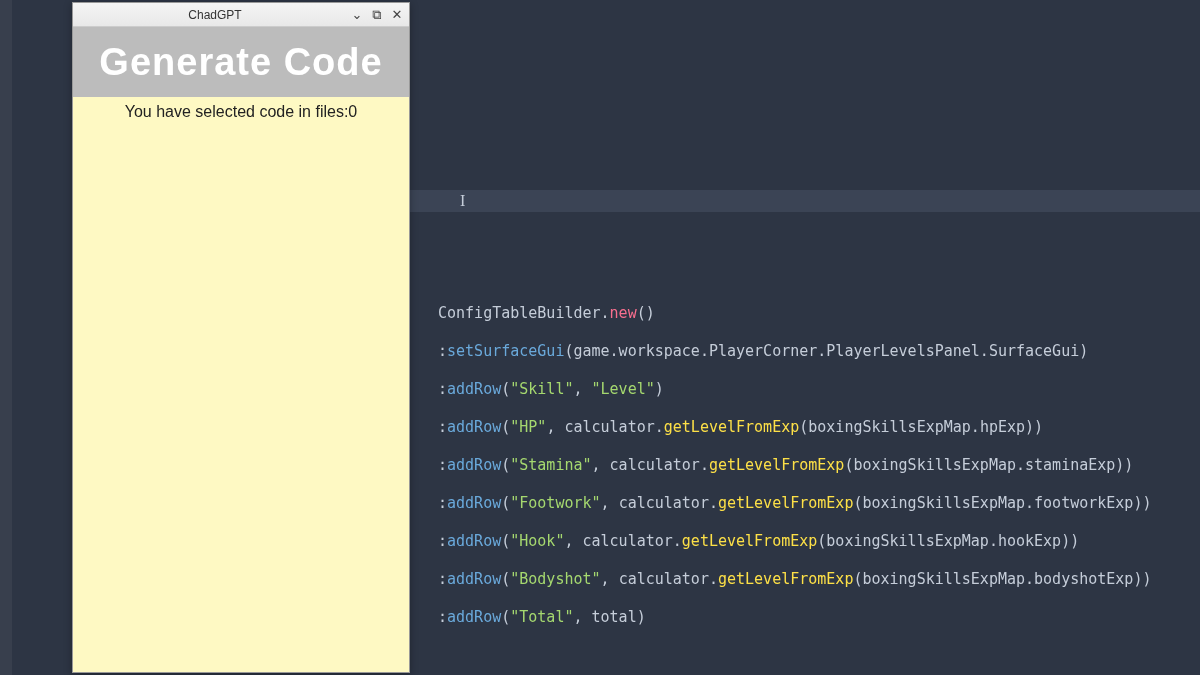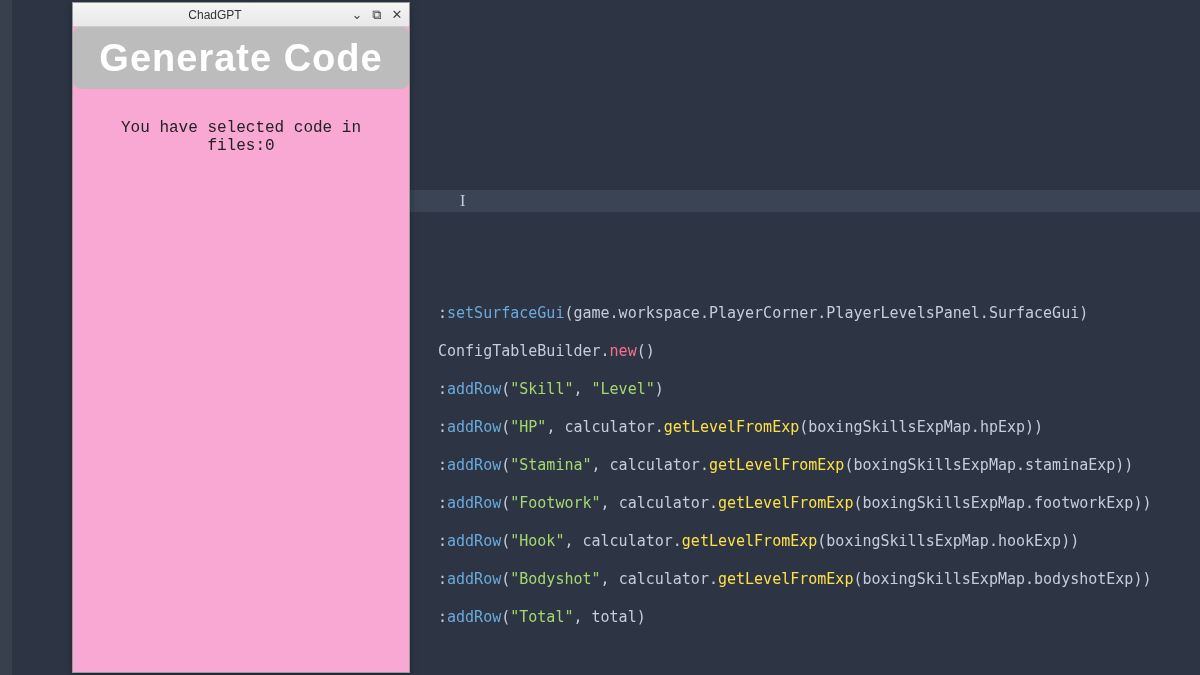--- a/index.html
+++ b/index.html
@@ -79,21 +79,21 @@
       z-index: 2;
       font-family: serif;
     }
     
     .plugin-window {
       position: absolute;
       top: 2px;
       left: 72px;
       width: 338px;
       height: 671px;
-      background: #f9a8d4;
+      background: #fef9c3;
       border: 1px solid #999;
       box-shadow: 0 2px 8px rgba(0,0,0,0.3);
     }
     .titlebar {
       height: 24px;
       background: linear-gradient(to bottom, #f5f5f5, #e8e8e8);
       border-bottom: 1px solid #ccc;
       display: flex;
       align-items: center;
       padding: 0 6px;
@@ -113,59 +113,57 @@
       width: 12px;
       height: 12px;
       display: flex;
       align-items: center;
       justify-content: center;
       cursor: pointer;
       font-size: 13px;
       color: #444;
     }
     .generate-banner {
-      height: 62px;
+      height: 70px;
       background: #bcbcbc;
       display: flex;
       align-items: center;
       justify-content: center;
       color: #ffffff;
       font-size: 38px;
       font-weight: 700;
       letter-spacing: 1px;
       font-family: "Arial", sans-serif;
-      border-radius: 8px;
     }
     .plugin-body {
       padding: 6px 12px;
       text-align: center;
     }
     .selected-text {
       font-size: 16px;
       color: #222;
-      font-family: Liberation Mono, monospace;
-      margin-top: 24px;
+      font-family: Liberation Sans, sans-serif;
     }
   </style>
 </head>
 <body>
 
 <div class="editor-bg"></div>
 <div class="left-gutter"></div>
 
 <div class="highlight-line"></div>
 
 <div class="cursor-caret">I</div>
 
 <div class="code-area">
 <div class="code-content">
 <div>&nbsp;</div>
 <div>&nbsp;</div>
+<div><span class="var">ConfigTableBuilder</span><span class="dot">.</span><span class="new">new</span><span class="punct">()</span></div>
 <div><span class="colon">:</span><span class="method">setSurfaceGui</span><span class="punct">(</span><span class="var">game.workspace.PlayerCorner.PlayerLevelsPanel.SurfaceGui</span><span class="punct">)</span></div>
-<div><span class="var">ConfigTableBuilder</span><span class="dot">.</span><span class="new">new</span><span class="punct">()</span></div>
 <div><span class="colon">:</span><span class="method">addRow</span><span class="punct">(</span><span class="str">"Skill"</span><span class="punct">, </span><span class="str">"Level"</span><span class="punct">)</span></div>
 <div><span class="colon">:</span><span class="method">addRow</span><span class="punct">(</span><span class="str">"HP"</span><span class="punct">, </span><span class="var">calculator</span><span class="dot">.</span><span class="func">getLevelFromExp</span><span class="punct">(</span><span class="var">boxingSkillsExpMap</span><span class="dot">.</span><span class="var">hpExp</span><span class="punct">))</span></div>
 <div><span class="colon">:</span><span class="method">addRow</span><span class="punct">(</span><span class="str">"Stamina"</span><span class="punct">, </span><span class="var">calculator</span><span class="dot">.</span><span class="func">getLevelFromExp</span><span class="punct">(</span><span class="var">boxingSkillsExpMap</span><span class="dot">.</span><span class="var">staminaExp</span><span class="punct">))</span></div>
 <div><span class="colon">:</span><span class="method">addRow</span><span class="punct">(</span><span class="str">"Footwork"</span><span class="punct">, </span><span class="var">calculator</span><span class="dot">.</span><span class="func">getLevelFromExp</span><span class="punct">(</span><span class="var">boxingSkillsExpMap</span><span class="dot">.</span><span class="var">footworkExp</span><span class="punct">))</span></div>
 <div><span class="colon">:</span><span class="method">addRow</span><span class="punct">(</span><span class="str">"Hook"</span><span class="punct">, </span><span class="var">calculator</span><span class="dot">.</span><span class="func">getLevelFromExp</span><span class="punct">(</span><span class="var">boxingSkillsExpMap</span><span class="dot">.</span><span class="var">hookExp</span><span class="punct">))</span></div>
 <div><span class="colon">:</span><span class="method">addRow</span><span class="punct">(</span><span class="str">"Bodyshot"</span><span class="punct">, </span><span class="var">calculator</span><span class="dot">.</span><span class="func">getLevelFromExp</span><span class="punct">(</span><span class="var">boxingSkillsExpMap</span><span class="dot">.</span><span class="var">bodyshotExp</span><span class="punct">))</span></div>
 <div><span class="colon">:</span><span class="method">addRow</span><span class="punct">(</span><span class="str">"Total"</span><span class="punct">, </span><span class="var">total</span><span class="punct">)</span></div>
 
 
 

